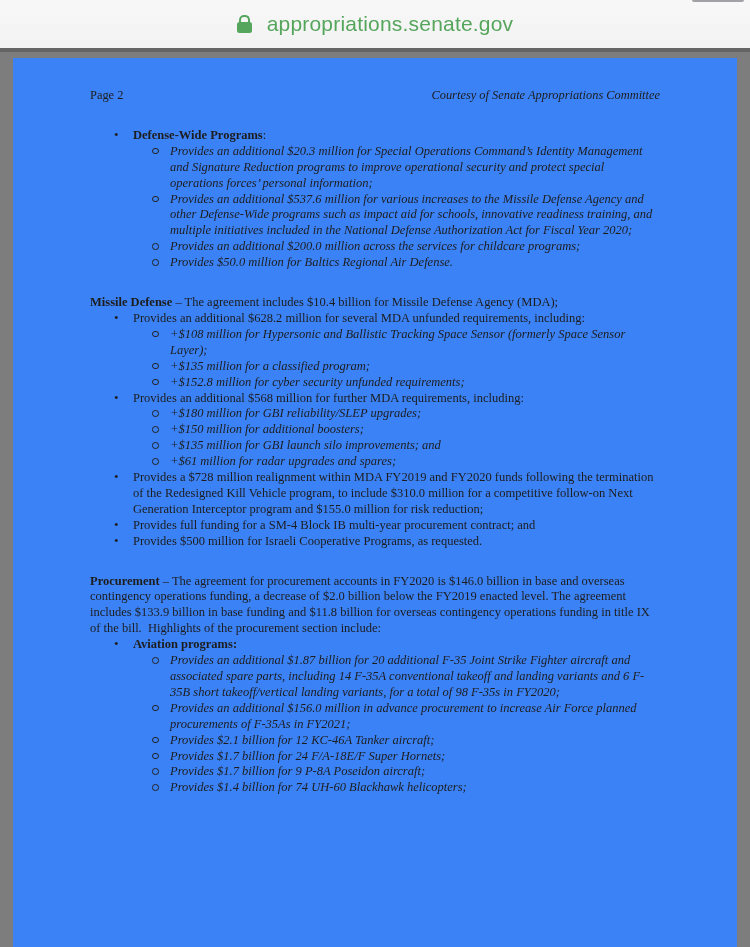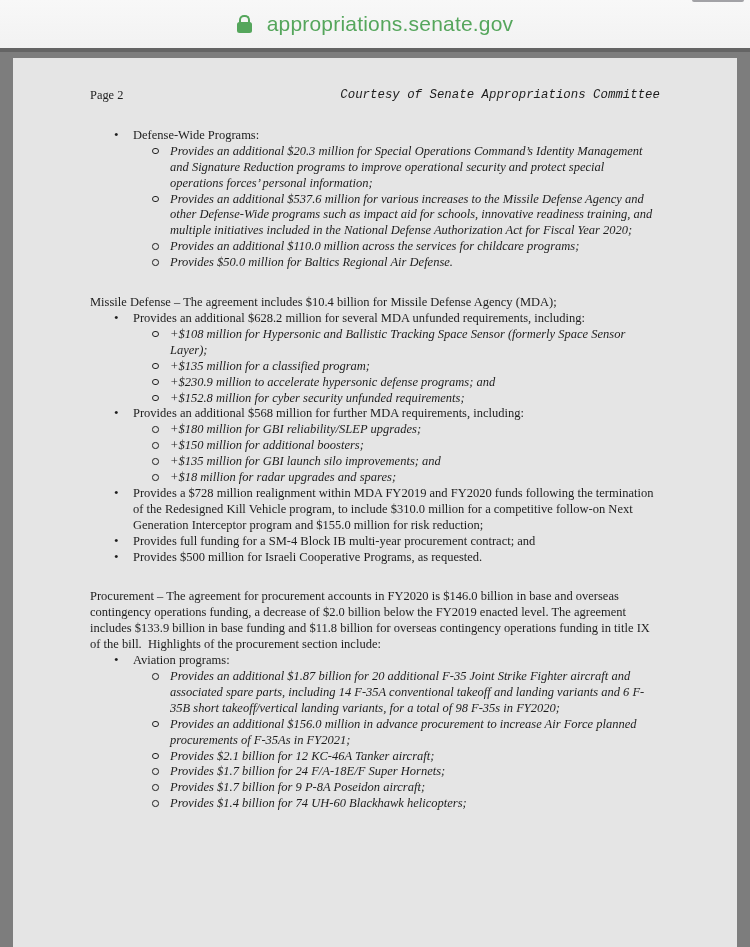--- a/index.html
+++ b/index.html
@@ -22,30 +22,30 @@
   }
   .url-text{color:#55a65c;font-size:21px;letter-spacing:.2px;}
   .lock{position:relative;width:15px;height:11px;background:#55a65c;border-radius:2.5px;margin-top:7px;}
   .lock::before{
     content:'';position:absolute;left:2px;top:-7px;width:7px;height:8px;
     border:2px solid #55a65c;border-bottom:none;border-radius:5px 5px 0 0;
   }
   .tab-artifact{position:absolute;top:0;left:692px;width:52px;height:2px;background:#a2a2a6;border-radius:0 0 2px 2px;}
 
   
-  .docpage{position:absolute;top:58px;left:13px;right:13px;bottom:0;background:#e5e5e5;}
+  .docpage{position:absolute;top:58px;left:13px;right:13px;bottom:0;background:#3b82f6;}
   .doccontent{
     position:absolute;left:77px;right:77px;top:30px;
     color:#1d1d1d;font-size:12.5px;line-height:15.9px;
   }
   .dochead{display:flex;justify-content:space-between;margin-bottom:16px;font-size:12.4px;}
-  .courtesy{font-style:italic;font-family:Liberation Mono, monospace;}
+  .courtesy{font-style:italic;}
 
   .para{margin-top:24px;}
-  .b{font-weight:normal;}
+  .b{font-weight:bold;}
 
   .item{position:relative;}
   .item.l1{padding-left:43px;}
   .item.l1 .blt{position:absolute;left:24px;top:-1px;font-size:13px;}
   .item.l2{padding-left:80px;font-style:italic;}
   .item.l2 .blt{
     position:absolute;left:62px;top:4px;width:6.5px;height:6.5px;
     border:1.2px solid #222;border-radius:50%;box-sizing:border-box;
   }
 </style>
@@ -62,33 +62,32 @@
   <div class="doccontent">
     <div class="dochead">
       <span>Page 2</span>
       <span class="courtesy">Courtesy of Senate Appropriations Committee</span>
     </div>
     <div id="doc-sections">
         <div class="para"></div>
         <div class="item l1"><span class="blt">•</span><span class="b">Defense-Wide Programs</span><span>:</span></div>
         <div class="item l2"><span class="blt"></span><span>Provides an additional $20.3 million for Special Operations Command’s Identity Management and Signature Reduction programs to improve operational security and protect special operations forces’ personal information;</span></div>
         <div class="item l2"><span class="blt"></span><span>Provides an additional $537.6 million for various increases to the Missile Defense Agency and other Defense-Wide programs such as impact aid for schools, innovative readiness training, and multiple initiatives included in the National Defense Authorization Act for Fiscal Year 2020;</span></div>
-        <div class="item l2"><span class="blt"></span><span>Provides an additional $110.0 million across the services for childcare programs;</span></div>
+        <div class="item l2"><span class="blt"></span><span>Provides an additional $200.0 million across the services for childcare programs;</span></div>
         <div class="item l2"><span class="blt"></span><span>Provides $50.0 million for Baltics Regional Air Defense.</span></div>
         <div class="para"><span class="b">Missile Defense</span><span> – The agreement includes $10.4 billion for Missile Defense Agency (MDA);</span></div>
         <div class="item l1"><span class="blt">•</span><span>Provides an additional $628.2 million for several MDA unfunded requirements, including:</span></div>
         <div class="item l2"><span class="blt"></span><span>+$108 million for Hypersonic and Ballistic Tracking Space Sensor (formerly Space Sensor Layer);</span></div>
         <div class="item l2"><span class="blt"></span><span>+$135 million for a classified program;</span></div>
-        <div class="item l2"><span class="blt"></span><span>+$230.9 million to accelerate hypersonic defense programs; and</span></div>
         <div class="item l2"><span class="blt"></span><span>+$152.8 million for cyber security unfunded requirements;</span></div>
         <div class="item l1"><span class="blt">•</span><span>Provides an additional $568 million for further MDA requirements, including:</span></div>
         <div class="item l2"><span class="blt"></span><span>+$180 million for GBI reliability/SLEP upgrades;</span></div>
         <div class="item l2"><span class="blt"></span><span>+$150 million for additional boosters;</span></div>
         <div class="item l2"><span class="blt"></span><span>+$135 million for GBI launch silo improvements; and</span></div>
-        <div class="item l2"><span class="blt"></span><span>+$18 million for radar upgrades and spares;</span></div>
+        <div class="item l2"><span class="blt"></span><span>+$61 million for radar upgrades and spares;</span></div>
         <div class="item l1"><span class="blt">•</span><span>Provides a $728 million realignment within MDA FY2019 and FY2020 funds following the termination of the Redesigned Kill Vehicle program, to include $310.0 million for a competitive follow-on Next Generation Interceptor program and $155.0 million for risk reduction;</span></div>
         <div class="item l1"><span class="blt">•</span><span>Provides full funding for a SM-4 Block IB multi-year procurement contract; and</span></div>
         <div class="item l1"><span class="blt">•</span><span>Provides $500 million for Israeli Cooperative Programs, as requested.</span></div>
         <div class="para"><span class="b">Procurement</span><span> – The agreement for procurement accounts in FY2020 is $146.0 billion in base and overseas contingency operations funding, a decrease of $2.0 billion below the FY2019 enacted level. The agreement includes $133.9 billion in base funding and $11.8 billion for overseas contingency operations funding in title IX of the bill.&nbsp; Highlights of the procurement section include:</span></div>
         <div class="item l1"><span class="blt">•</span><span class="b">Aviation programs:</span><span></span></div>
         <div class="item l2"><span class="blt"></span><span>Provides an additional $1.87 billion for 20 additional F-35 Joint Strike Fighter aircraft and associated spare parts, including 14 F-35A conventional takeoff and landing variants and 6 F-35B short takeoff/vertical landing variants, for a total of 98 F-35s in FY2020;</span></div>
         <div class="item l2"><span class="blt"></span><span>Provides an additional $156.0 million in advance procurement to increase Air Force planned procurements of F-35As in FY2021;</span></div>
         <div class="item l2"><span class="blt"></span><span>Provides $2.1 billion for 12 KC-46A Tanker aircraft;</span></div>
         <div class="item l2"><span class="blt"></span><span>Provides $1.7 billion for 24 F/A-18E/F Super Hornets;</span></div>
         <div class="item l2"><span class="blt"></span><span>Provides $1.7 billion for 9 P-8A Poseidon aircraft;</span></div>

